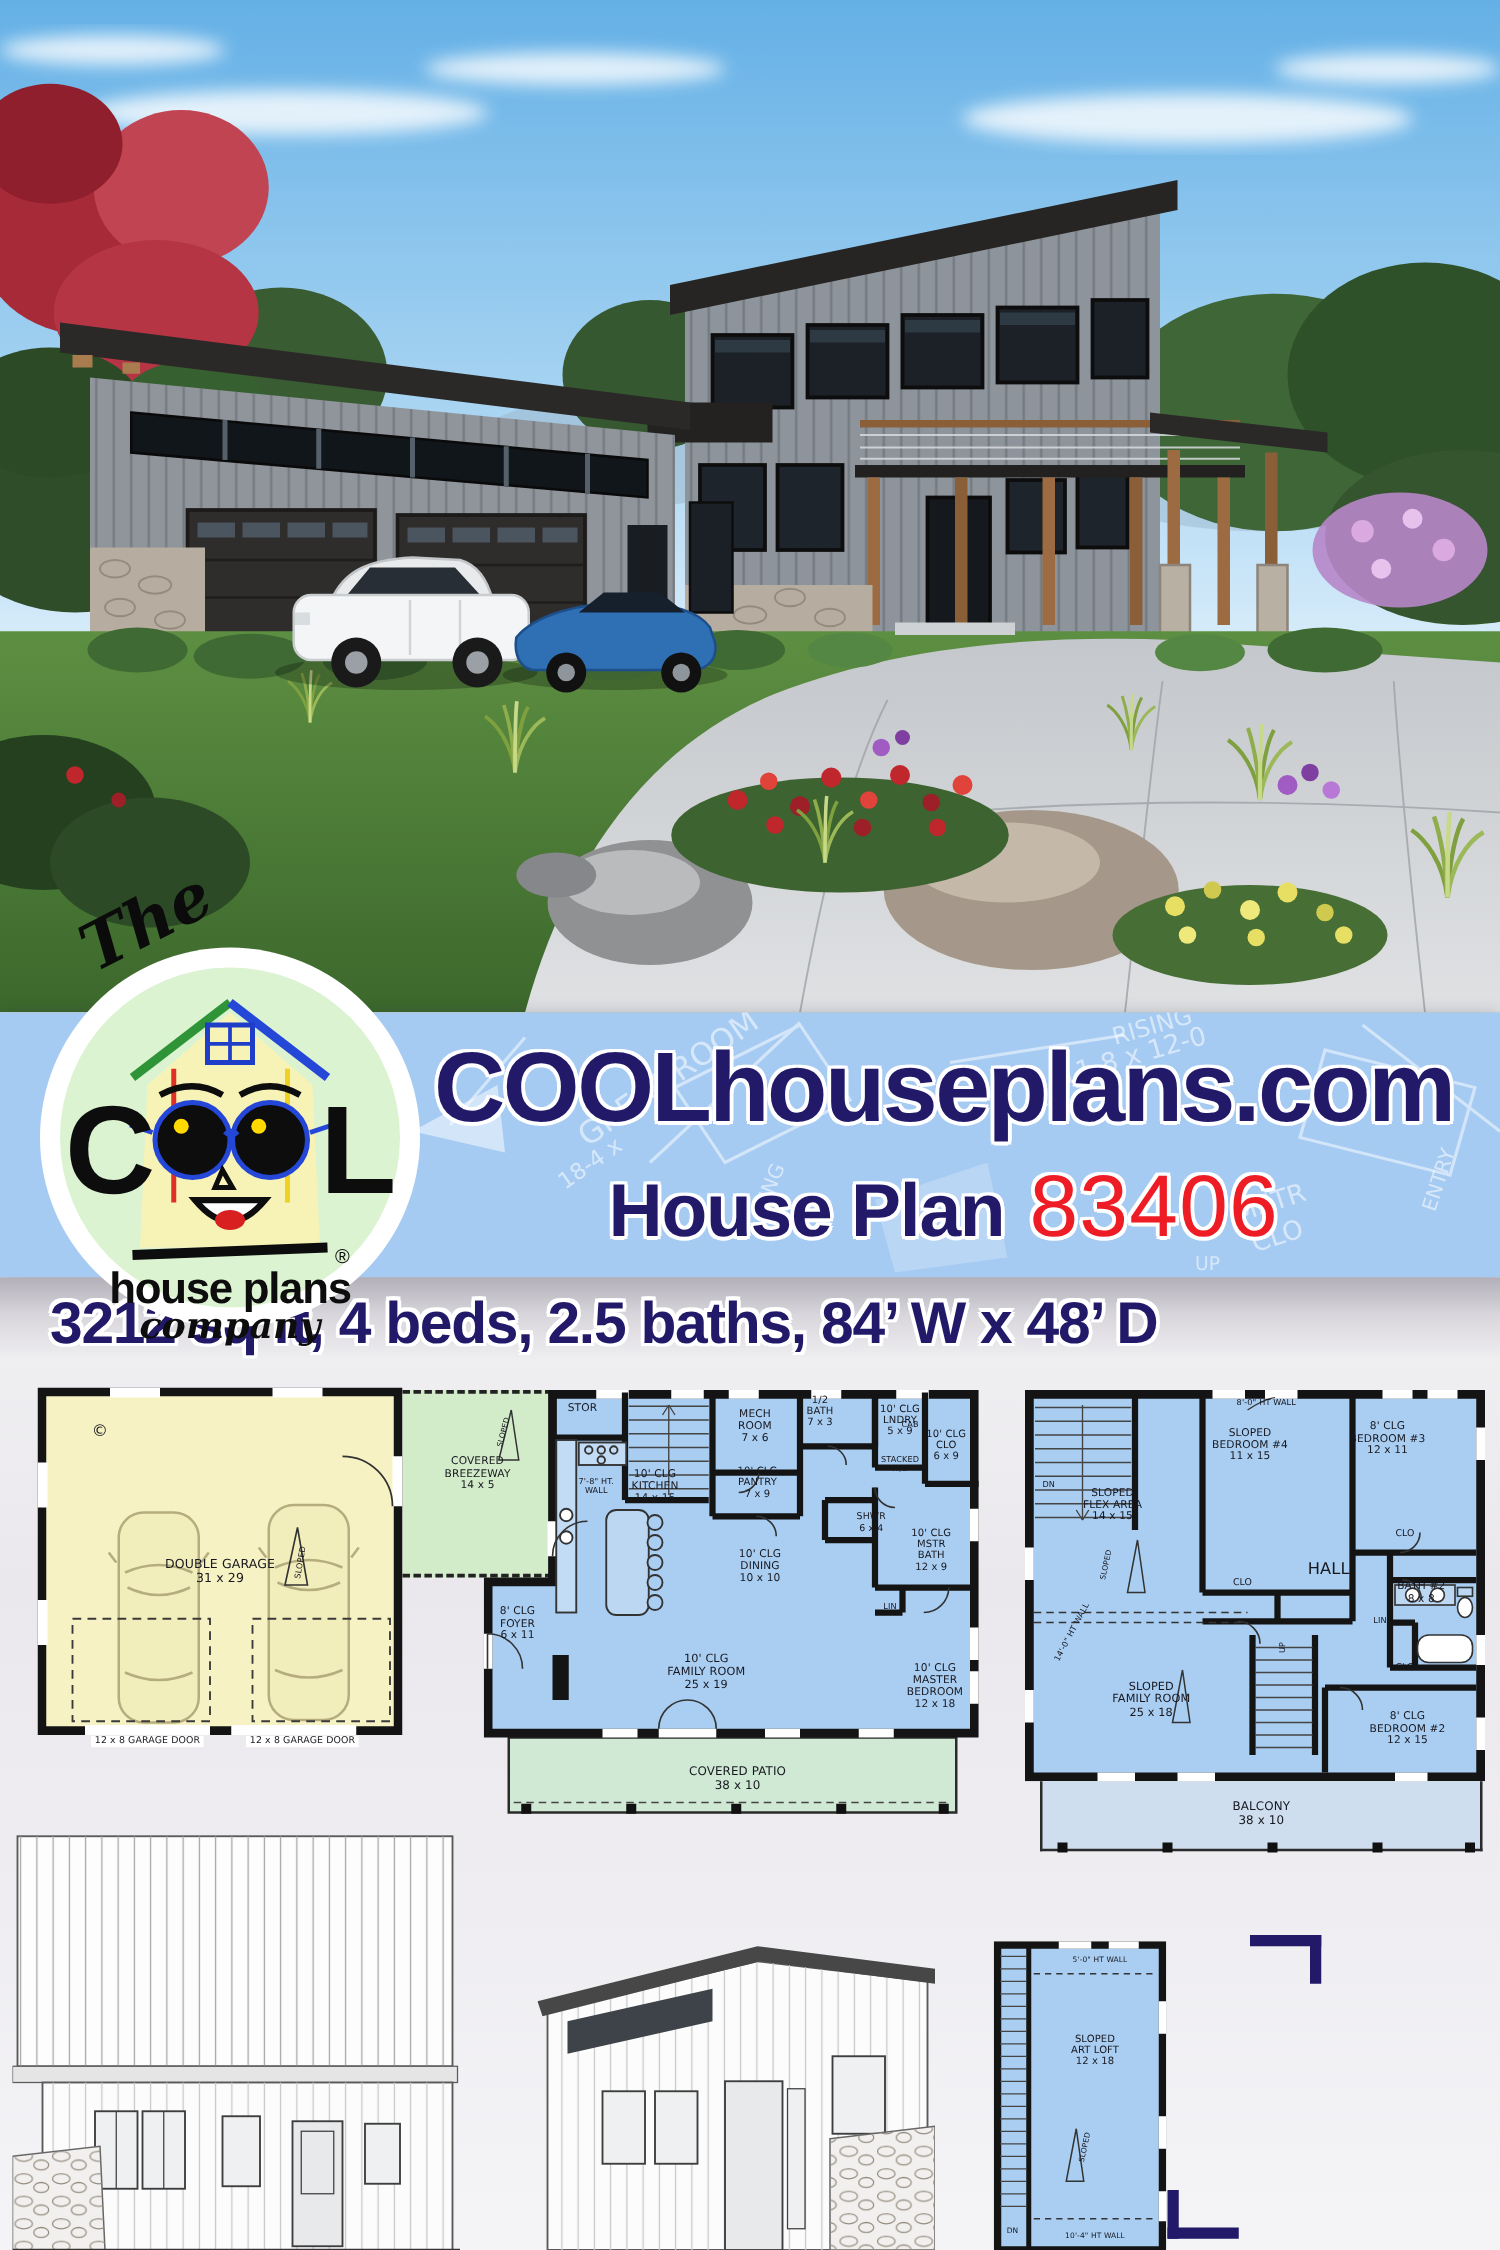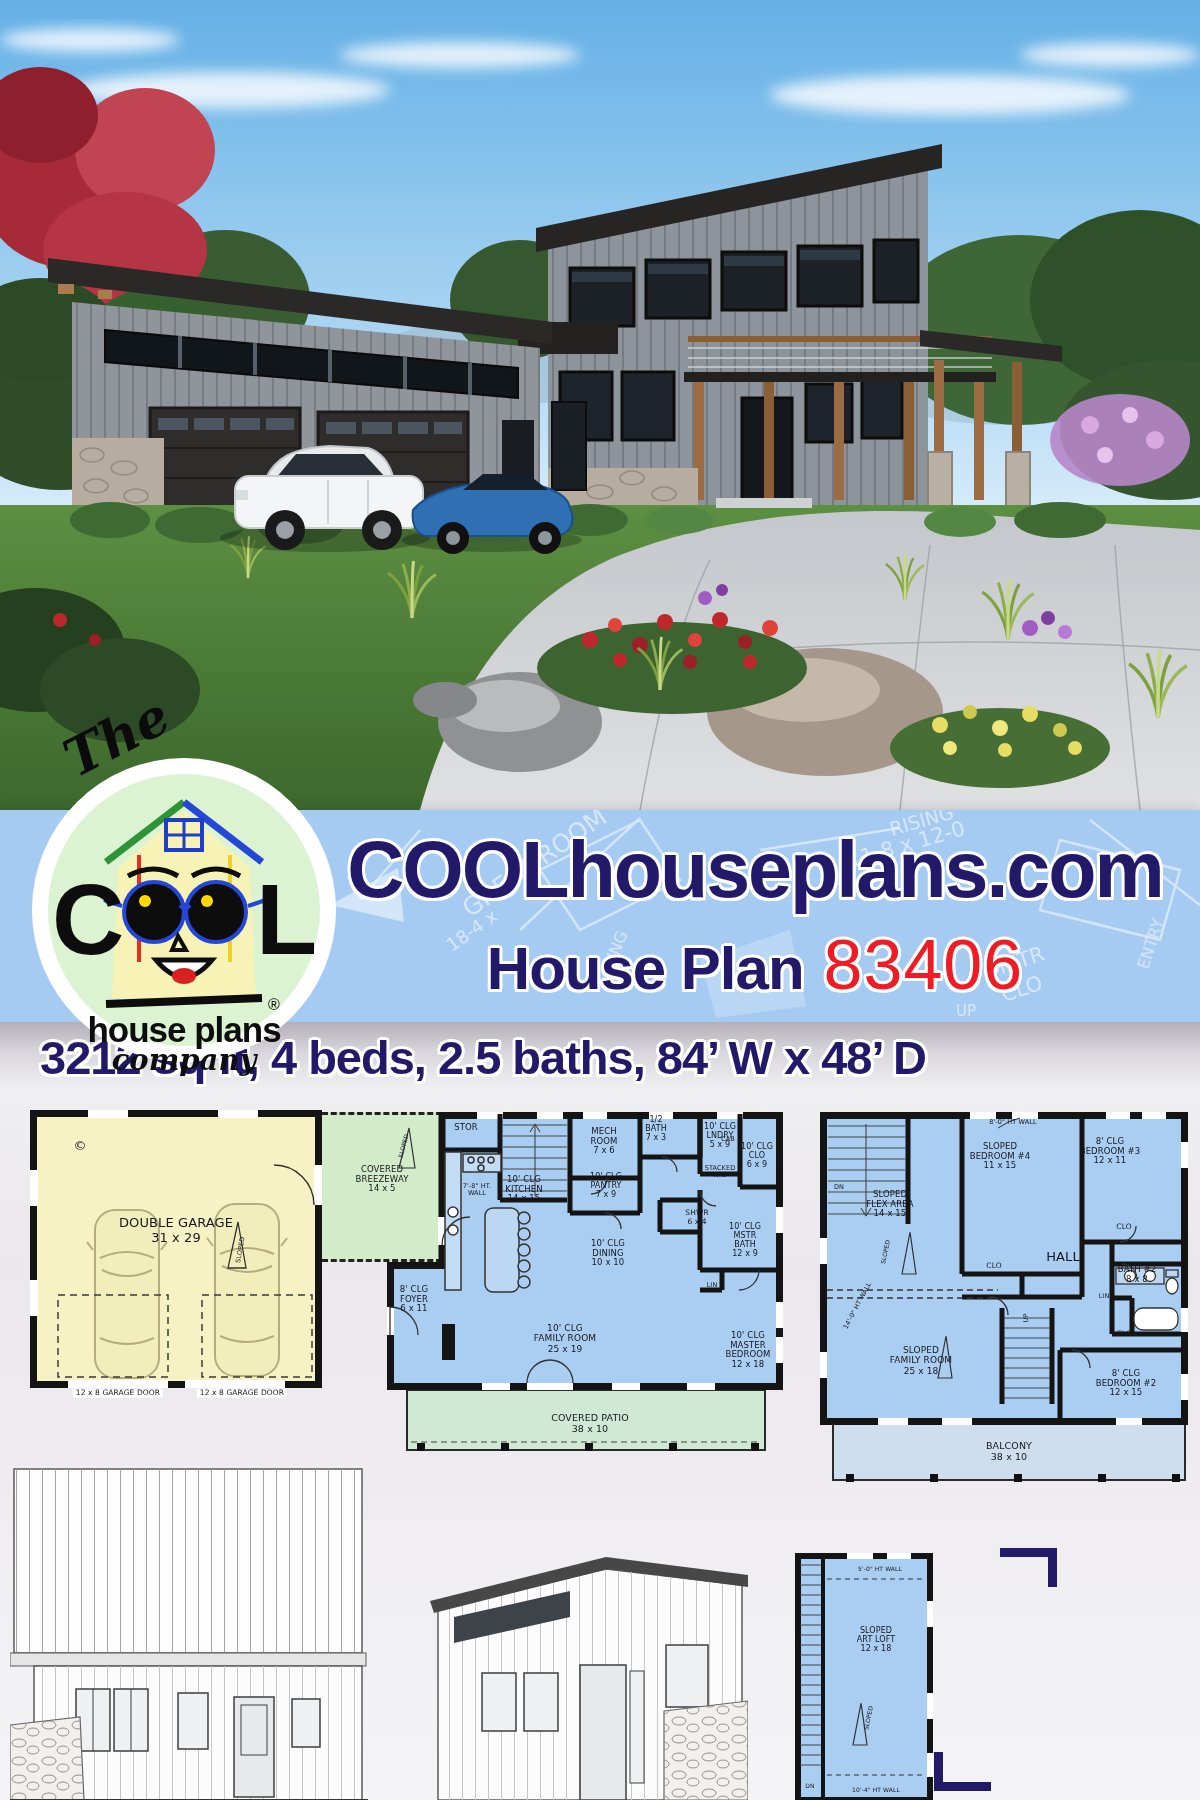--- a/index.html
+++ b/index.html
@@ -420,21 +420,21 @@
       <line x1="183" y1="136" x2="177" y2="128"></line>
         <line x1="251" y1="136" x2="257" y2="128"></line>
     </g>
     <g stroke="#3a3a3a" stroke-width="1.5" stroke-dasharray="7,5" fill="none">
       <rect x="28" y="185" width="110" height="82"></rect>
         <rect x="172" y="185" width="110" height="82"></rect>
     </g>
     <polygon points="208,112 216,158 198,158" fill="none" stroke="#333" stroke-width="1.3"></polygon>
   </svg>
   <div class="lbl" style="left:80px;top:1146px;font-size:13px">©</div>
-  <div class="lbl" style="left:176px;top:1231px;font-size:13px">DOUBLE GARAGE
+  <div class="lbl" style="left:176px;top:1258px;font-size:10px">DOUBLE GARAGE
 31 x 29</div>
   <div class="lbl" style="left:241px;top:1250px;font-size:6.5px;transform:translate(-50%,-50%) rotate(-80deg)">SLOPED</div>
   <div class="lbl doorlbl" style="left:118px;top:1393px;font-size:7.5px">12 x 8 GARAGE DOOR</div>
   <div class="lbl doorlbl" style="left:242px;top:1393px;font-size:7.5px">12 x 8 GARAGE DOOR</div>
 
   <div class="abs" style="left:322px;top:1112px;width:120px;height:150px;background:#d2ebc9;
        border-top:3px dashed #222;border-bottom:3px dashed #222;box-sizing:border-box;z-index:3"></div>
   <div class="lbl" style="left:382px;top:1180px;font-size:8.5px">COVERED
 BREEZEWAY
 14 x 5</div>

